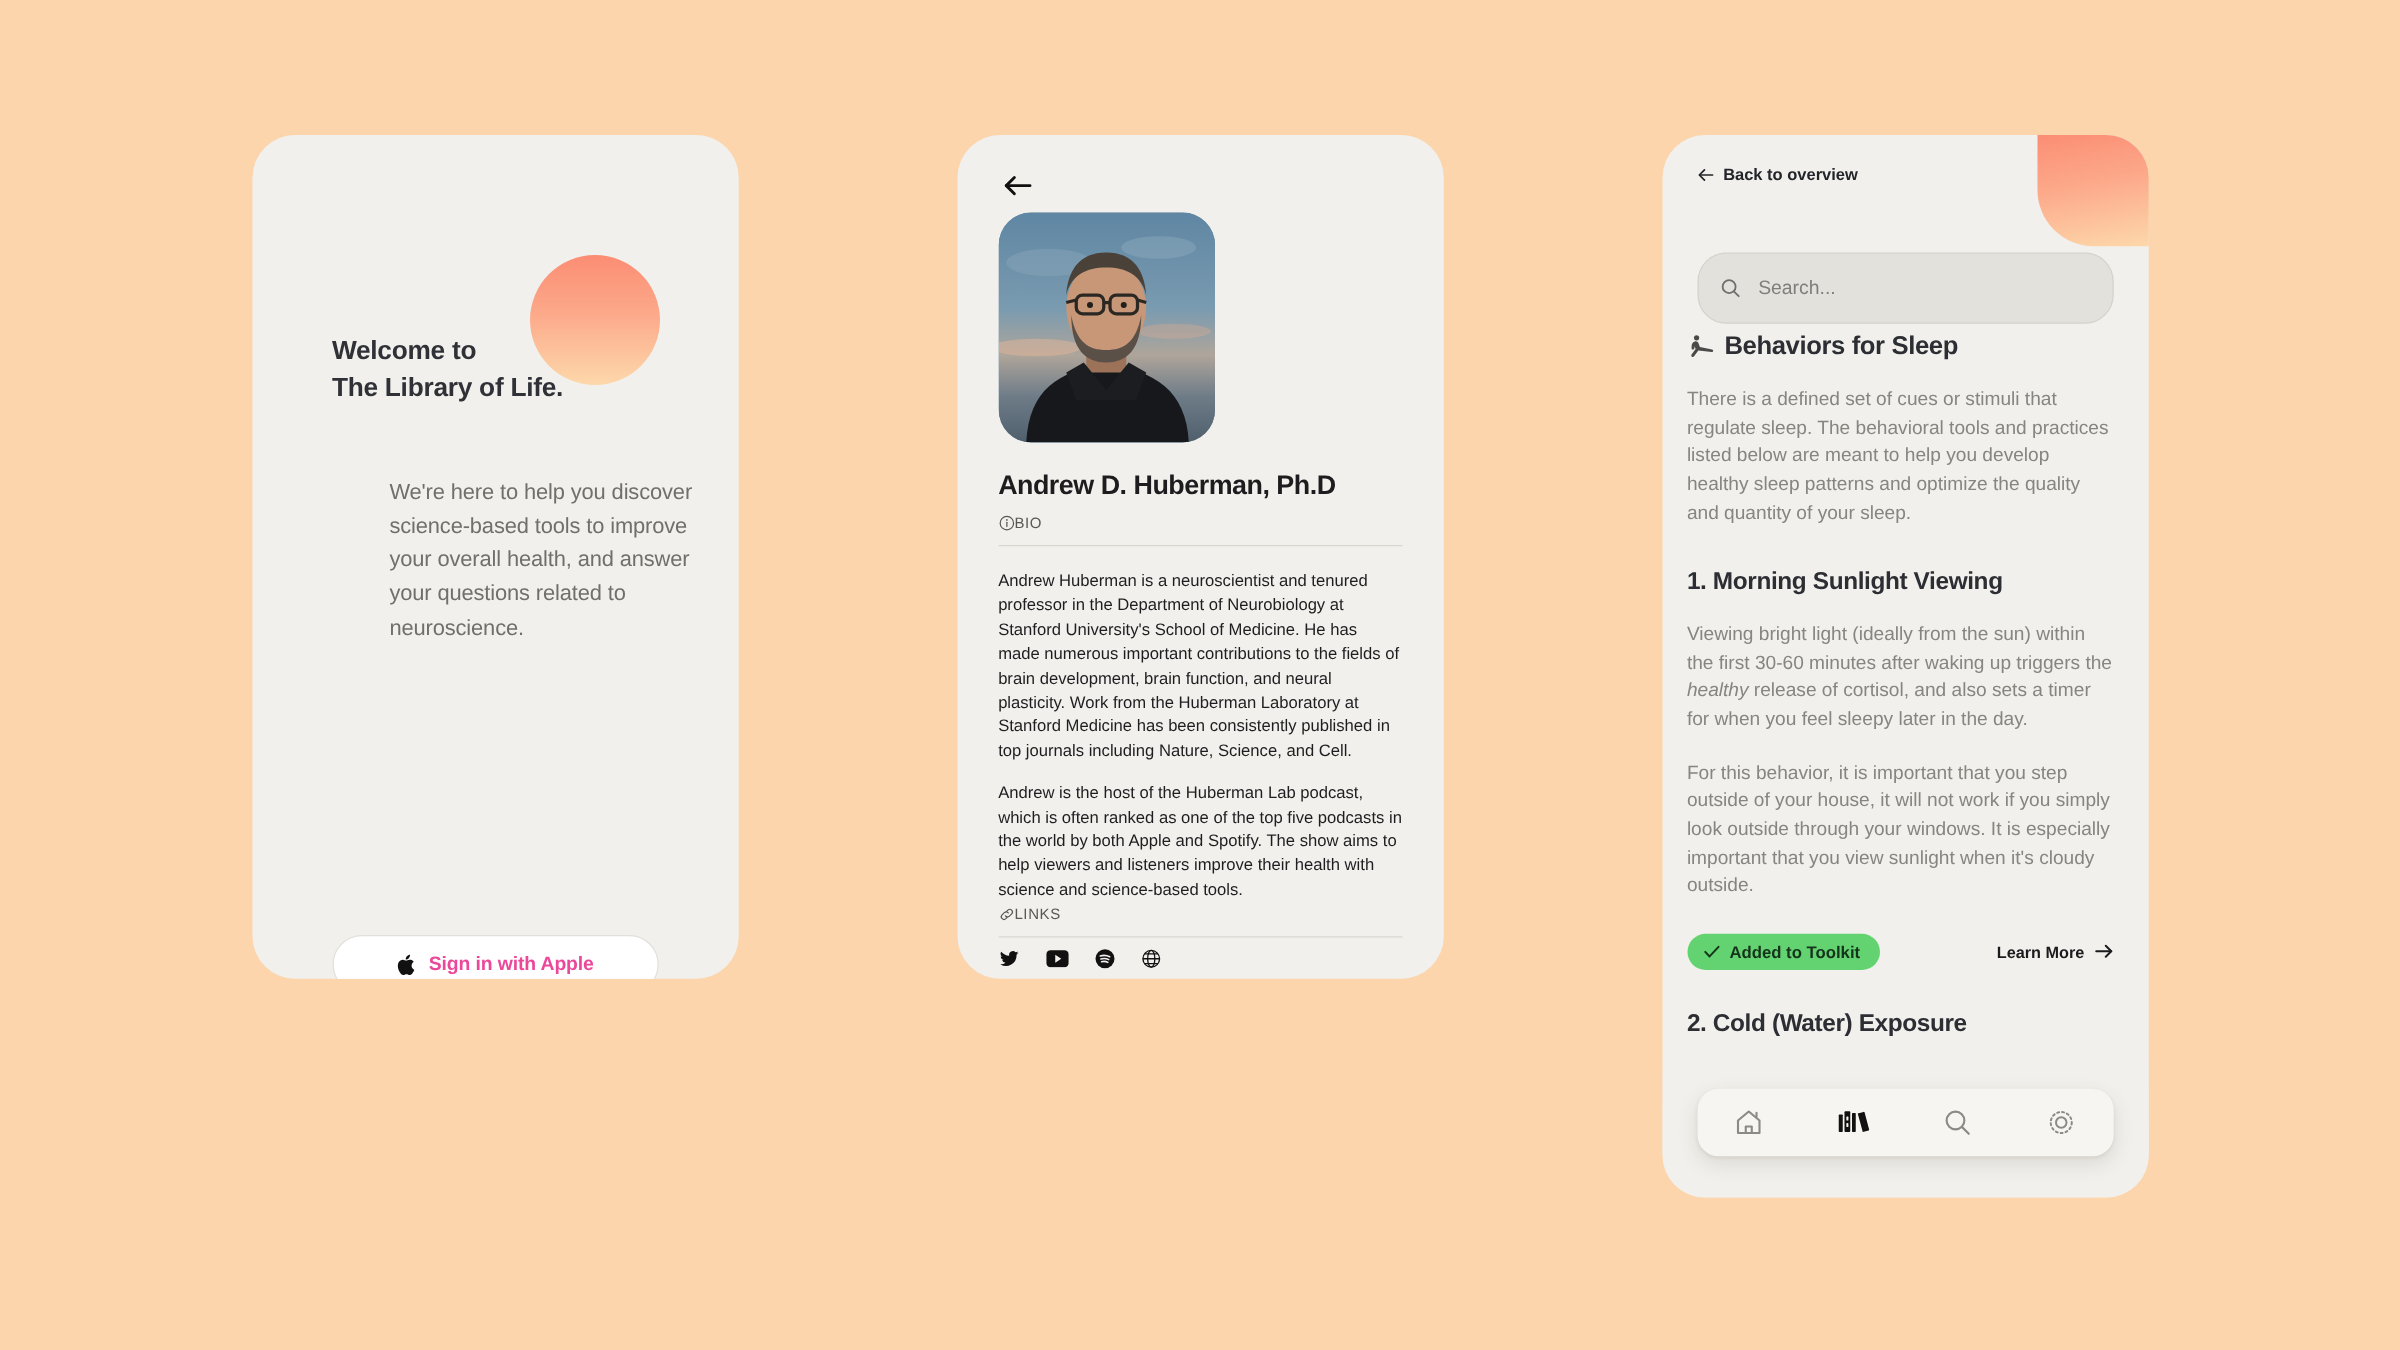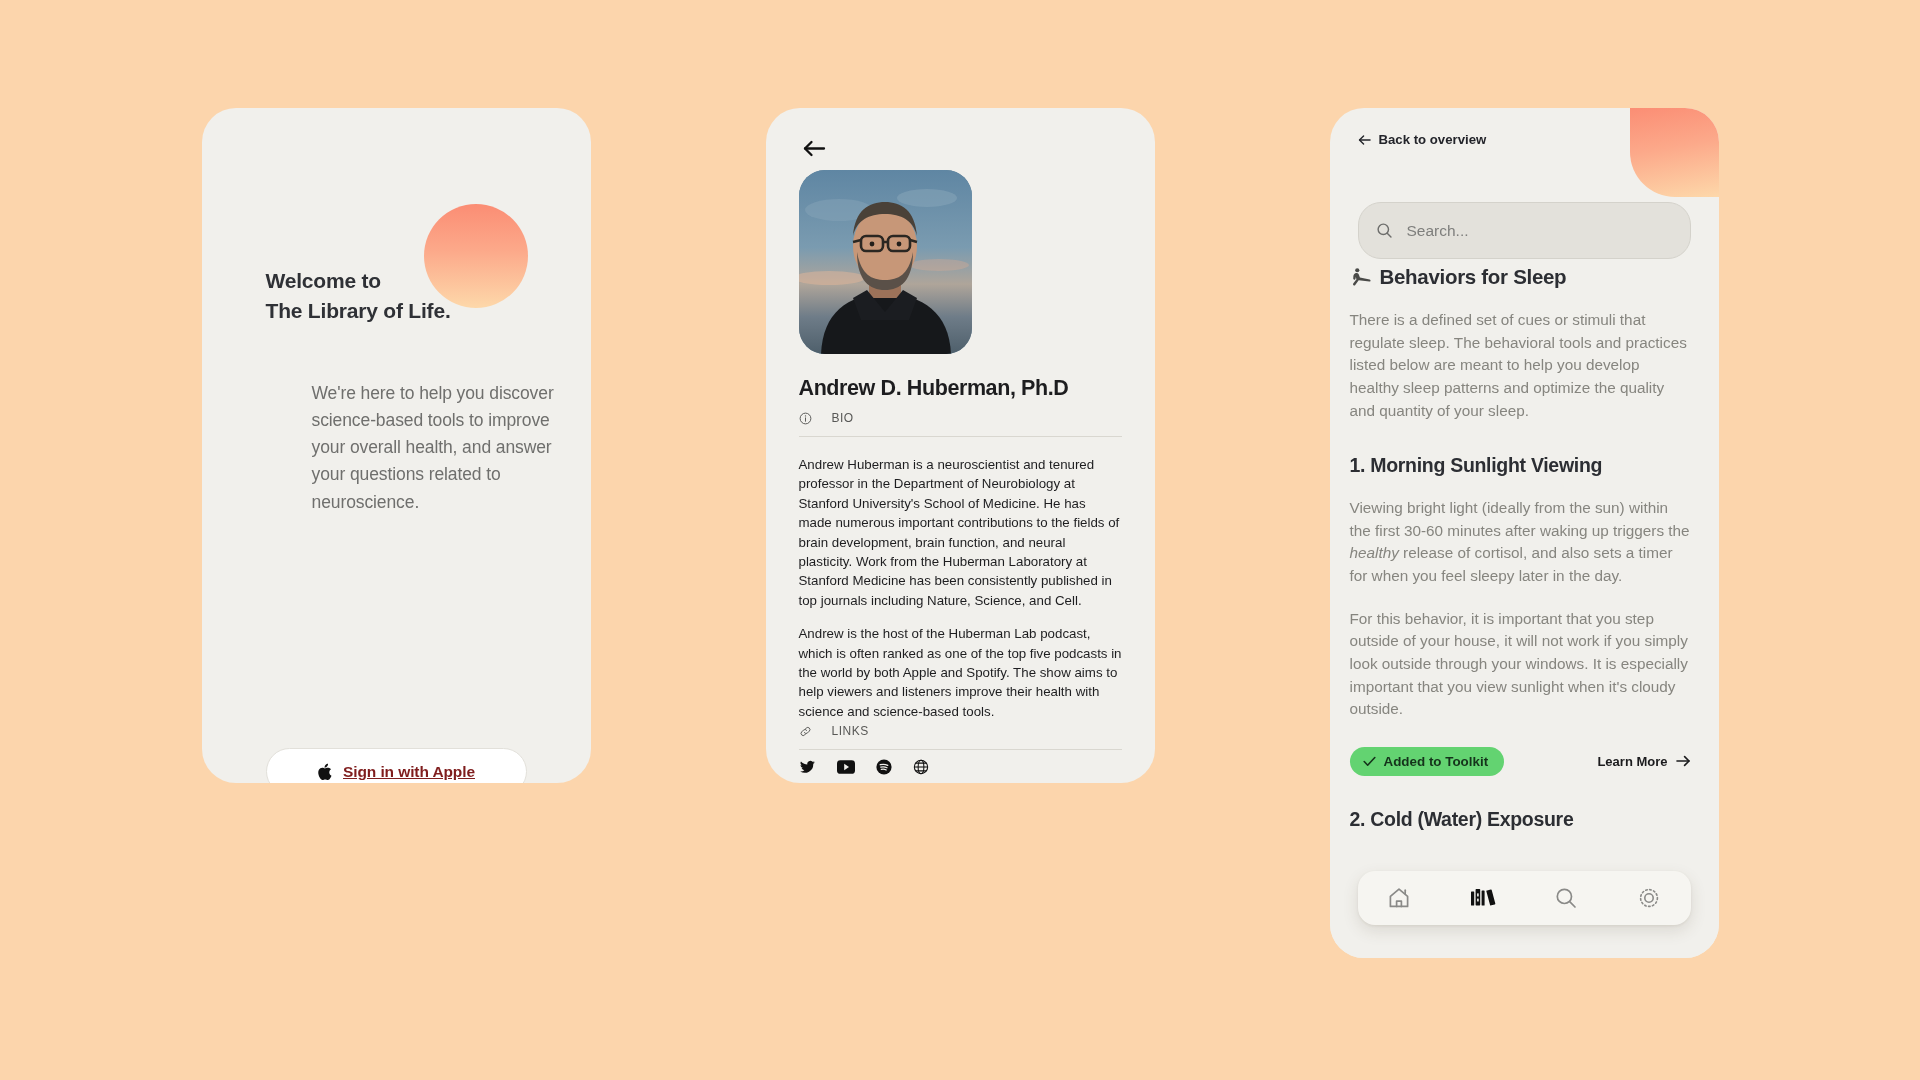--- a/index.html
+++ b/index.html
@@ -87,23 +87,22 @@
     border-radius: 24px;
     font-size: 15.5px;
     font-weight: 700;
     letter-spacing: -0.1px;
     cursor: pointer;
     user-select: none;
   }
   .auth-apple {
     background: #FFFFFF;
     border: 1px solid #E2E0DA;
-    color: #7f1d1d;
+    color: #ec4899;
     margin-bottom: 15px;
-    text-decoration: underline;
   }
   .auth-google {
     background: #E2E0DA;
     border: 1px solid #D6D4CD;
     color: #3A3A3C;
     font-weight: 600;
   }
   .auth-email {
     text-align: center;
     font-size: 14px;
@@ -130,21 +129,21 @@
   .avatar svg { display: block; width: 100%; height: 100%; }
   .profile-name {
     position: absolute;
     top: 268px; left: 33px;
     font-size: 21.5px;
     font-weight: 700;
     color: #1D1D1F;
     letter-spacing: -0.4px;
   }
   .sec-label {
-    display: flex; align-items: center; gap: 20px;
+    display: flex; align-items: center; gap: 0;
     font-size: 12px;
     letter-spacing: 0.5px;
     color: #585856;
   }
   .p2-bio-label { position: absolute; top: 303px; left: 33px; }
   .rule {
     position: absolute; left: 33px; right: 33px;
     height: 1px; background: #D9D7D0;
   }
   .p2-rule-1 { top: 328px; }

